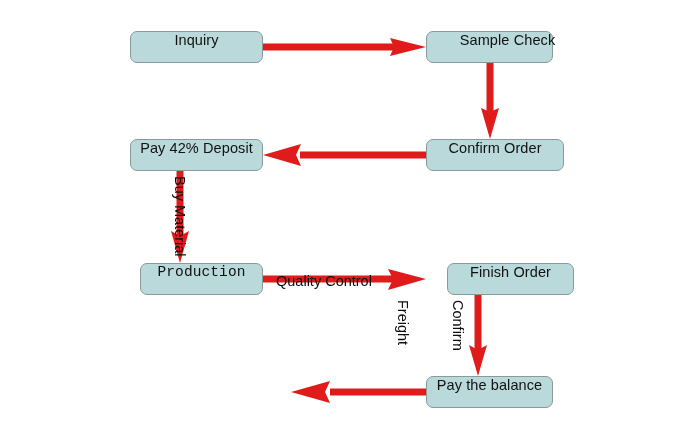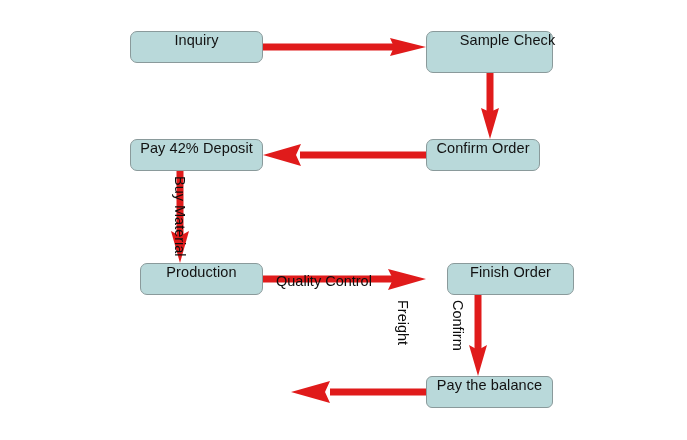--- a/index.html
+++ b/index.html
@@ -97,42 +97,42 @@
     <g>
       <path d="M426,392 L330,392" stroke="#e01b1b" stroke-width="7" fill="none"></path>
       <path d="M291,392 L330,381 L325,392 L330,403 Z" fill="#e01b1b"></path>
     </g>
   </svg>
 
   <div class="node" style="left:130px; top:31px; width:133px; height:32px;">
     <span>Inquiry</span>
   </div>
 
-  <div class="node" style="left:426px; top:31px; width:127px; height:42px;padding-left:36px;">
+  <div class="node" style="left:426px; top:31px; width:127px; height:32px;padding-left:36px;">
     <span>Sample Check</span>
   </div>
 
   <div class="node" style="left:130px; top:139px; width:133px; height:32px;">
     <span>Pay 42% Deposit</span>
   </div>
 
-  <div class="node" style="left:426px; top:139px; width:114px; height:32px;">
+  <div class="node" style="left:426px; top:139px; width:138px; height:32px;">
     <span>Confirm Order</span>
   </div>
 
-  <div class="node" style="left:140px; top:263px; width:123px; height:32px;">
+  <div class="node" style="left:140px; top:263px; width:123px; height:32px;font-family:Liberation Mono, monospace;">
     <span>Production</span>
   </div>
 
   <div class="node" style="left:426px; top:263px; width:127px; height:32px;margin-left:21px;">
     <span>Finish Order</span>
   </div>
 
 
-  <div class="node" style="left:426px; top:376px; width:127px; height:32px;border-radius:6px;">
+  <div class="node" style="left:426px; top:376px; width:127px; height:32px;">
     <span>Pay the balance</span>
   </div>
 
   <div class="edge-label center" style="left:283px; top:6px; width:120px;">
   </div>
 
 
   <div class="edge-label rot" style="left:189px; top:176px;">Buy Material</div>
 
   <div class="edge-label" style="left:276px; top:252px;margin-top:20px;">Quality Control</div>

